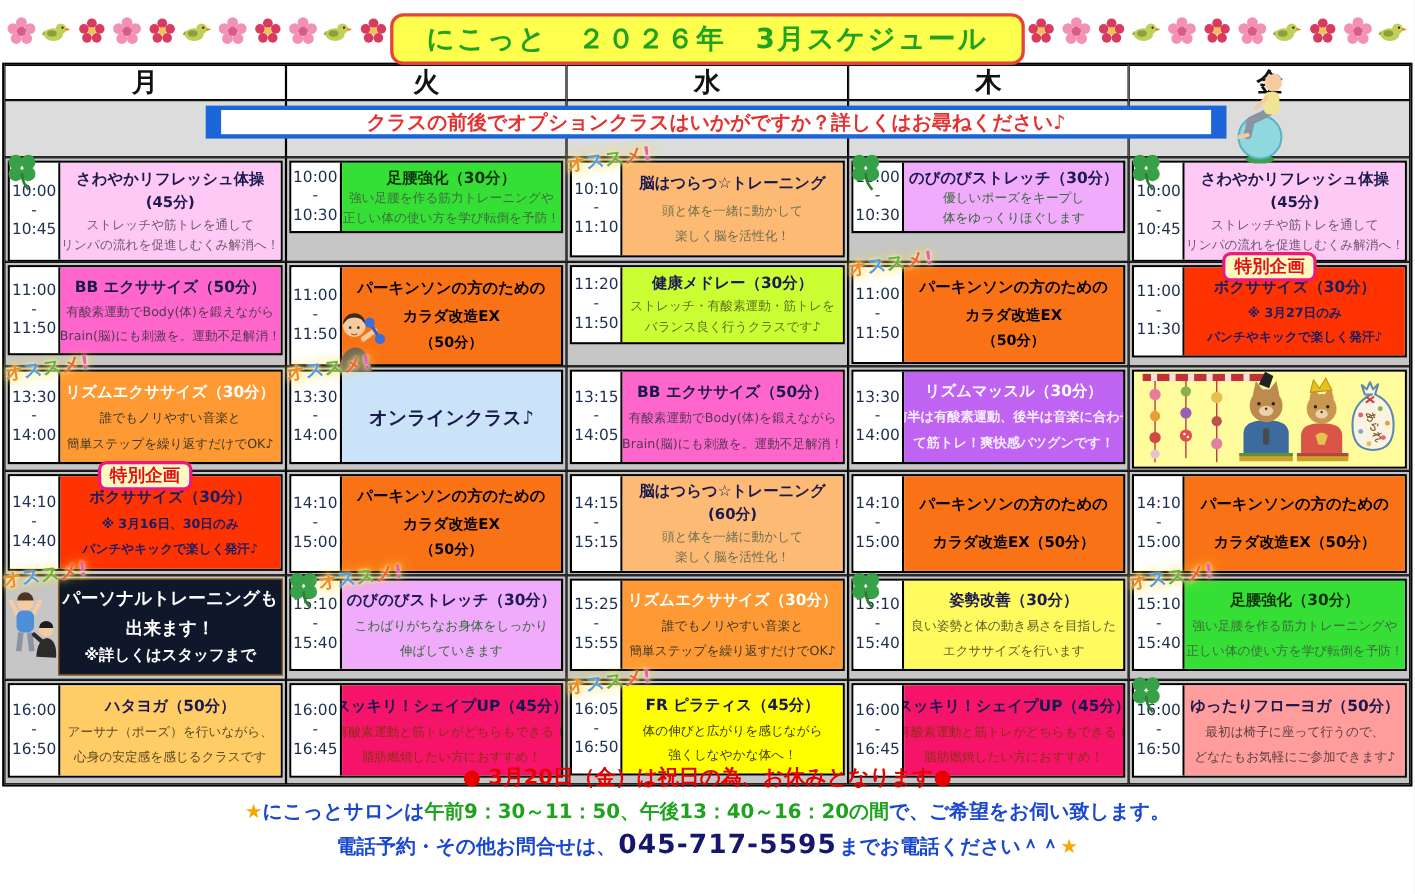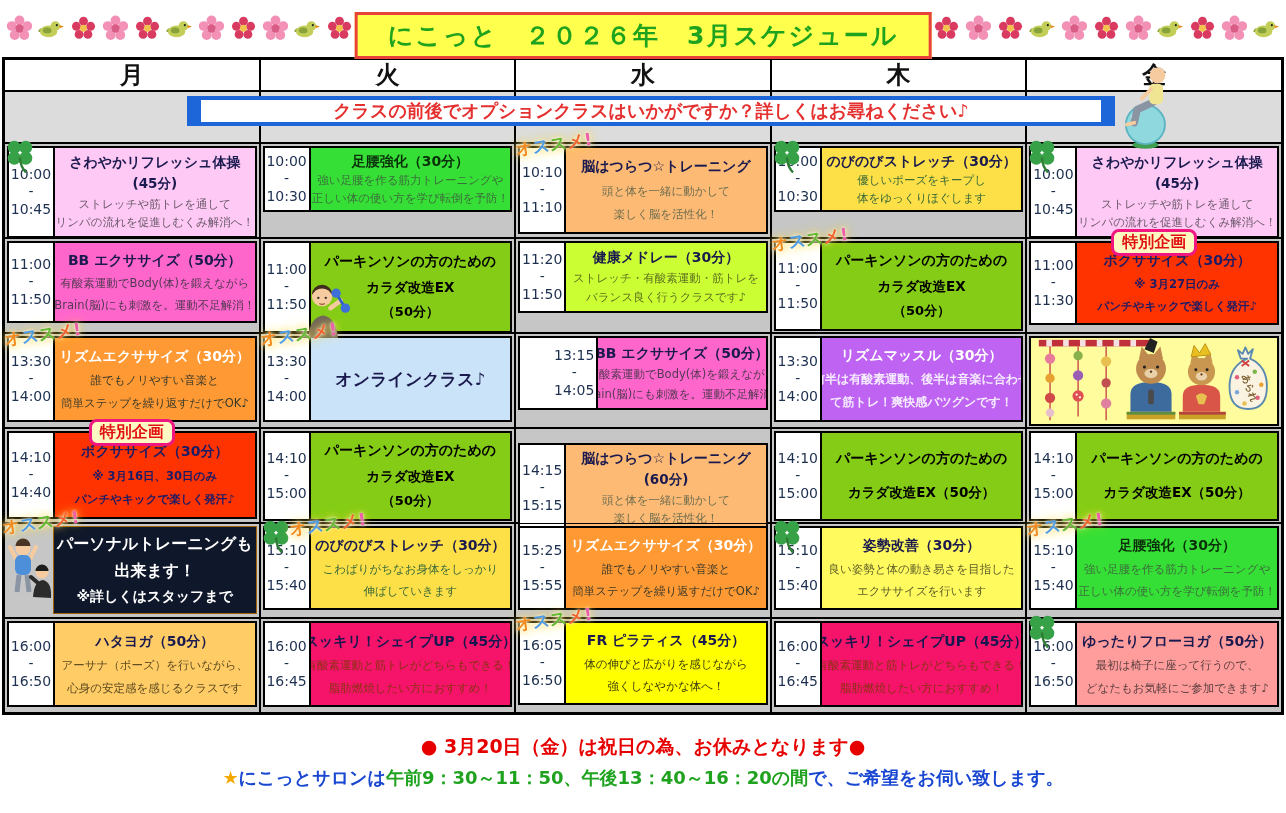--- a/index.html
+++ b/index.html
@@ -5,21 +5,21 @@
   html,body{margin:0;padding:0;background:#fff;}
   .page{position:relative;width:1286px;height:813px;background:#fff;overflow:hidden;
         font-family:"DejaVu Sans",sans-serif;}
   
   .deco-row{position:absolute;top:4px;left:0;right:0;height:48px;display:flex;
             align-items:center;justify-content:space-between;padding:0 6px;z-index:1;}
   .deco-strip{display:flex;gap:5px;align-items:center;}
   .deco-strip span{width:27px;height:27px;display:block;}
   .icon-svg{width:100%;height:100%;display:block;}
   .title-box{position:absolute;left:50%;top:12px;transform:translateX(-50%);
-             background:#FFFF4D;border:3px solid #E8433A;border-radius:0;
+             background:#FFFF4D;border:3px solid #E8433A;border-radius:12px;
              padding:4px 30px;font-size:25px;font-weight:bold;color:#1FA31F;
              letter-spacing:2px;white-space:nowrap;z-index:5;}
   
   .table{position:absolute;top:57px;left:2px;right:2px;border:2px solid #000;background:#C6C6C6;}
   .day-header{display:grid;grid-template-columns:repeat(5,1fr);}
   .day-cell{height:30px;background:#fff;border:1px solid #000;display:flex;
             align-items:center;justify-content:center;font-size:24px;font-weight:bold;color:#111;}
   .banner-band{position:relative;height:52px;display:grid;grid-template-columns:repeat(5,1fr);}
   .bgc{background:#DCDCDC;border:1px solid #000;}
   .banner-bar{position:absolute;left:183px;top:5px;width:928px;height:30px;background:#1C66D9;
@@ -40,23 +40,23 @@
            color:#1d3050;line-height:1.25;}
   .content{flex:1;display:flex;flex-direction:column;align-items:center;justify-content:space-evenly;
            padding:2px 3px;text-align:center;overflow:hidden;position:relative;}
   .t{font-weight:bold;font-size:14px;color:#1a1a4e;white-space:nowrap;}
   .s{font-weight:bold;font-size:13.5px;color:#1a1a4e;white-space:nowrap;}
   .d{font-size:11.5px;color:#555;line-height:1.3;white-space:nowrap;}
   
   .st-pink .content{background:#FFC9F5}.st-pink .d{color:#6b5a6b}
   .st-vgreen .content{background:#36DF36}.st-vgreen .t{color:#0a300a}.st-vgreen .d{color:#3c6e3c}
   .st-paleyellow .content{background:#fdba74}.st-paleyellow .d{color:#6e6e50}
-  .st-lgreen .content{background:#fde047}.st-lgreen .d{color:#386838}
+  .st-lgreen .content{background:#f0abfc}.st-lgreen .d{color:#386838}
   .st-magenta .content{background:#FF66CC}.st-magenta .d{color:#533953}
-  .st-salmon .content{background:#84cc16}
+  .st-salmon .content{background:#f97316}
   .st-salmon .t,.st-salmon .s,.st-salmon .d{color:#000;font-weight:bold}
   .st-salmon .d{font-size:13px}
   .st-red .content{background:#FF3300}
   .st-red .t,.st-red .s,.st-red .d{color:#1b1b66;font-weight:bold}
   .st-ygreen .content{background:#CCFF33}.st-ygreen .d{color:#5e7020}
   .st-dorange .content{background:#FF9933}.st-dorange .t{color:#fff}.st-dorange .d{color:#3a3a2a}
   .st-lblue .content{background:#CBE3F8}.st-lblue .t{font-size:17px}
   .st-purple .content{background:#BE63F2}.st-purple .t{color:#fff}
   .st-purple .d{color:#f6ecff;font-weight:bold;font-size:12px}
   .st-gpromo .content{background:#0f172a;border:1px solid #a16207}
@@ -76,21 +76,21 @@
   .badge{position:absolute;top:-14px;left:50%;transform:translateX(-50%);background:#fef9c3;
          border:3px solid #F01880;border-radius:8px;color:#E01111;font-weight:bold;
          font-size:16px;padding:0 8px;z-index:6;white-space:nowrap;line-height:1.3;}
   .clover{position:absolute;top:-10px;left:-5px;width:32px;height:36px;z-index:6;}
   .osusume{position:absolute;top:-15px;left:-5px;z-index:6;font-weight:bold;font-size:17px;
            transform:rotate(-8deg);white-space:nowrap;font-style:normal;
            text-shadow:0 0 3px #fff,0 0 7px #FFE066,0 0 12px #FFD633;}
   .osusume i{font-style:normal;}
   .dumbbell{position:absolute;left:30px;bottom:-10px;width:56px;height:62px;z-index:5;}
   
-  .footer{position:absolute;top:724px;left:0;right:0;text-align:center;}
+  .footer{position:absolute;top:684px;left:0;right:0;text-align:center;}
   .f1{margin-top:10px;font-size:19px;font-weight:bold;color:#E60000;}
   .f2{margin-top:6px;font-size:18px;font-weight:bold;color:#1947D1;}
   .f3{margin-top:3px;font-size:18px;font-weight:bold;color:#1947D1;}
   .star{color:#F5A800;}
   .grn{color:#1FA31F;}
   .phone{font-size:24px;color:#16166e;letter-spacing:1px;padding:0 2px;}
 </style>
 </head>
 <body>
 
@@ -590,21 +590,21 @@
                 <div>-</div>
                 <div>14:00</div>
               </div>
               <div class="content">
                 <div class="t">オンラインクラス♪</div>
               </div>
               <div class="osusume"><i style="color: rgb(242, 138, 30);">オ</i><i style="color: rgb(76, 155, 232);">ス</i><i style="color: rgb(99, 184, 50);">ス</i><i style="color: rgb(242, 96, 44);">メ</i><i style="color: rgb(238, 95, 168);">!</i></div>
             </div>
           </div>
           <div class="bcell">
-            <div class="cell st-magenta" style="height: 74px; padding-left: 32px;">
+            <div class="cell st-magenta" style="height: 86px;">
               <div class="timebox">
                 <div>13:15</div>
                 <div>-</div>
                 <div>14:05</div>
               </div>
               <div class="content">
                 <div class="t">BB エクササイズ（50分）</div>
                 <div class="d">有酸素運動でBody(体)を鍛えながら</div>
                 <div class="d">Brain(脳)にも刺激を。運動不足解消！</div>
               </div>
@@ -660,21 +660,21 @@
                 <div>15:00</div>
               </div>
               <div class="content">
                 <div class="t">パーキンソンの方のための</div>
                 <div class="s">カラダ改造EX</div>
                 <div class="d">（50分）</div>
               </div>
             </div>
           </div>
           <div class="bcell">
-            <div class="cell st-paleyellow" style="height: 90px; margin-top: 12px;">
+            <div class="cell st-paleyellow" style="height: 90px;">
               <div class="timebox">
                 <div>14:15</div>
                 <div>-</div>
                 <div>15:15</div>
               </div>
               <div class="content">
                 <div class="t">脳はつらつ☆トレーニング</div>
                 <div class="s">(60分)</div>
                 <div class="d">頭と体を一緒に動かして</div>
                 <div class="d">楽しく脳を活性化！</div>
@@ -872,14 +872,17 @@
           </div>
         </div>
       </div>
   </div>
 
   <div class="footer">
     <div class="f1">● 3月20日（金）は祝日の為、お休みとなります●</div>
     <div class="f2">
       <span class="star">★</span><span>にこっとサロンは</span><span class="grn">午前9：30～11：50、午後13：40～16：20の間</span><span>で、ご希望をお伺い致します。</span>
     </div>
+    <div class="f3">
+      <span>電話予約・その他お問合せは、</span><span class="phone">045-717-5595</span><span>までお電話ください＾＾</span><span class="star">★</span>
+    </div>
   </div>
 </div>
 
 </body></html>

